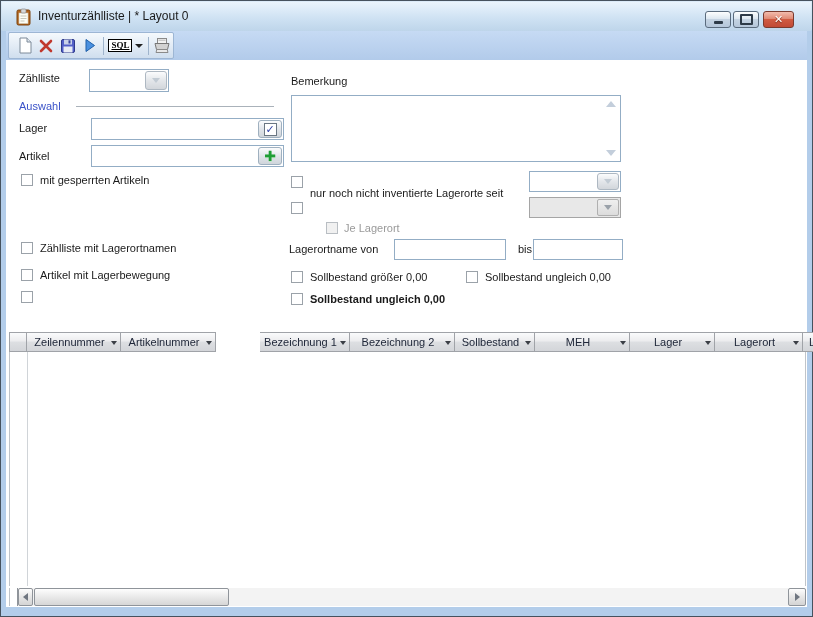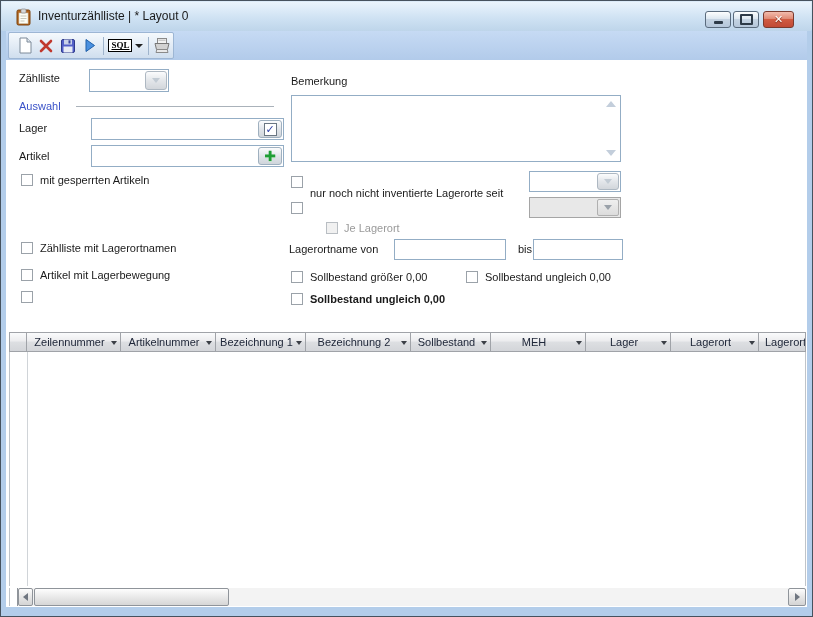--- a/index.html
+++ b/index.html
@@ -207,21 +207,21 @@
   <div class="grid-header">
     <div class="hcell first" style="width:18px;"></div>
     <div class="hcell" style="width:94px;">
           <span style="padding-right:8px;">Zeilennummer</span>
           <span class="harrow"></span>
         </div>
     <div class="hcell" style="width:95px;">
           <span style="padding-right:8px;">Artikelnummer</span>
           <span class="harrow"></span>
         </div>
-    <div class="hcell" style="width:90px;">
+    <div class="hcell" style="width:90px;margin-left:44px;">
           <span style="padding-right:8px;">Bezeichnung 1</span>
           <span class="harrow"></span>
         </div>
     <div class="hcell" style="width:105px;">
           <span style="padding-right:8px;">Bezeichnung 2</span>
           <span class="harrow"></span>
         </div>
     <div class="hcell" style="width:80px;">
           <span style="padding-right:8px;">Sollbestand</span>
           <span class="harrow"></span>

